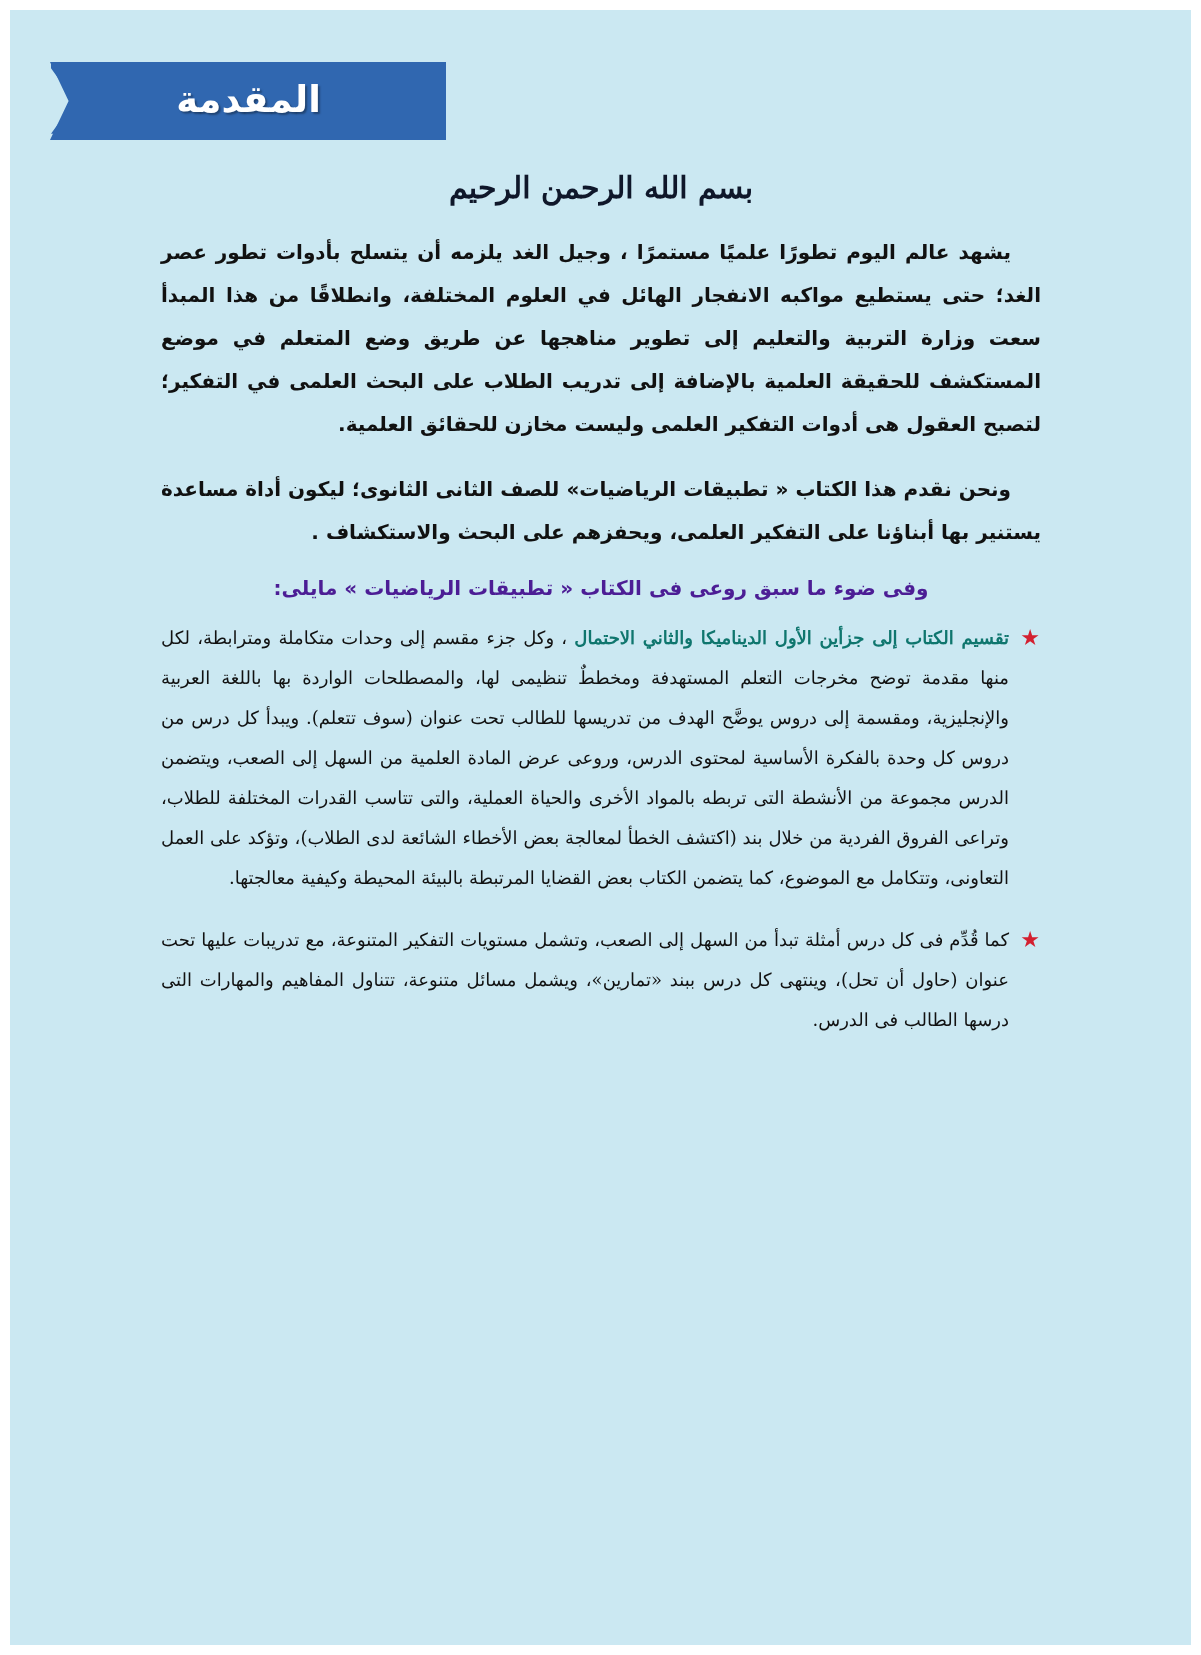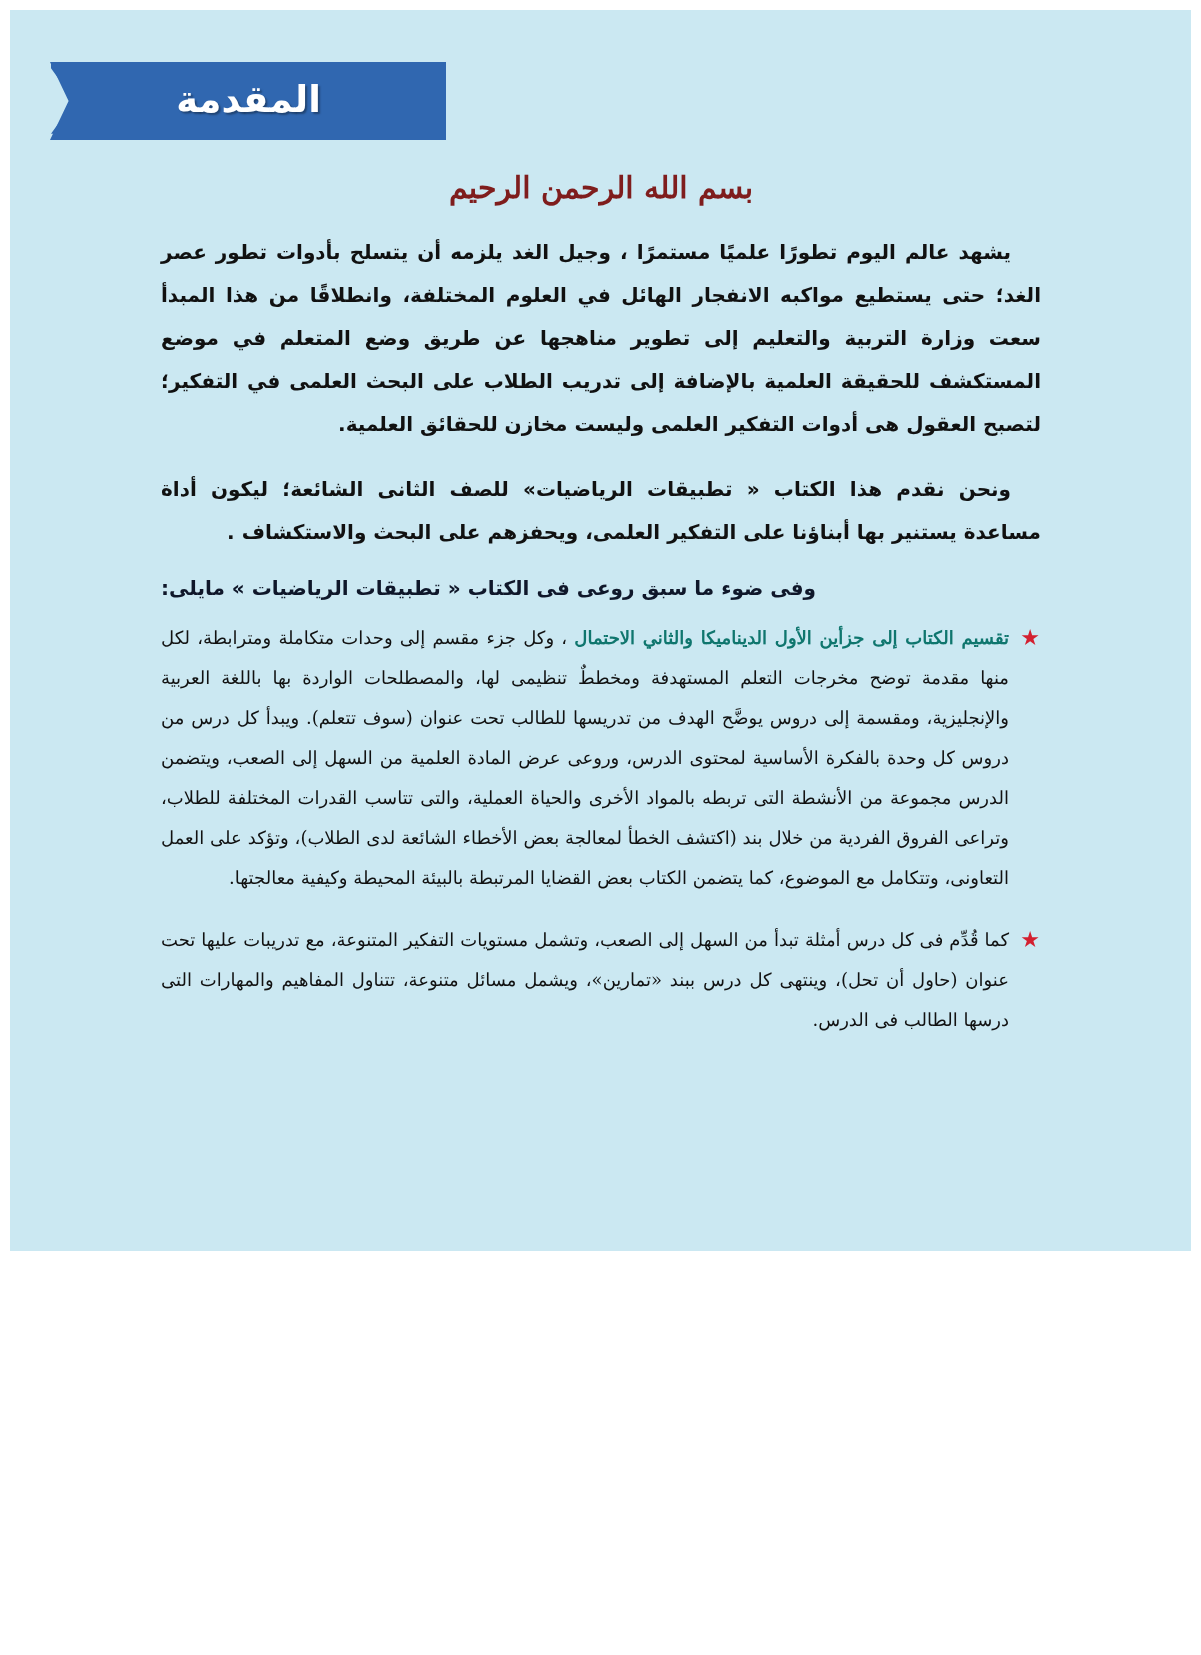--- a/index.html
+++ b/index.html
@@ -17,21 +17,21 @@
     height: 1655px;
     margin: 0 auto;
     background: #ffffff;
     overflow: hidden;
   }
   .page-surface {
     position: absolute;
     left: 10px;
     top: 10px;
     width: 1181px;
-    height: 1241px;
+    height: 1635px;
     background: #cbe8f2;
     box-sizing: border-box;
   }
   
   .ribbon-wrap {
     position: absolute;
     right: 745px;
     top: 52px;
     width: 395px;
     height: 78px;
@@ -72,44 +72,44 @@
   .content {
     position: absolute;
     right: 150px;
     top: 160px;
     width: 880px;
     text-align: justify;
     direction: rtl;
   }
   .basmala {
     text-align: center;
-    color: #7f1d1d;
+    color: #0f172a;
     font-family: "DejaVu Serif", serif;
     font-weight: bold;
     font-size: 30px;
     margin: 0 0 26px 0;
     letter-spacing: 0.5px;
   }
   p.body-par {
     margin: 0 0 22px 0;
     color: #111111;
     font-family: "DejaVu Sans", sans-serif;
     font-weight: bold;
     font-size: 20px;
     line-height: 43px;
     text-align: justify;
     text-indent: 30px;
   }
   .red-heading {
     margin: 10px 0 18px 0;
-    color: #0f172a;
+    color: #4c1d95;
     font-family: "DejaVu Sans", sans-serif;
     font-weight: bold;
     font-size: 20px;
-    text-align: left;
+    text-align: center;
     letter-spacing: 0.2px;
   }
   
   .bullet-row {
     display: flex;
     flex-direction: row;
     align-items: flex-start;
     margin: 0 0 22px 0;
     gap: 10px;
   }
@@ -161,21 +161,21 @@
       <div class="ribbon-notch"></div>
       <div class="ribbon-title">المقدمة</div>
     </div>
 
     <div class="content">
 
       <div class="basmala">بسم الله الرحمن الرحيم</div>
 
       <p class="body-par">يشهد عالم اليوم تطورًا علميًا مستمرًا ، وجيل الغد يلزمه أن يتسلح بأدوات تطور عصر الغد؛ حتى يستطيع مواكبه الانفجار الهائل في العلوم المختلفة، وانطلاقًا من هذا المبدأ سعت وزارة التربية والتعليم إلى تطوير مناهجها عن طريق وضع المتعلم في موضع المستكشف للحقيقة العلمية بالإضافة إلى تدريب الطلاب على البحث العلمى في التفكير؛ لتصبح العقول هى أدوات التفكير العلمى وليست مخازن للحقائق العلمية.</p>
 
-      <p class="body-par">ونحن نقدم هذا الكتاب « تطبيقات الرياضيات» للصف الثانى الشائعة؛ ليكون أداة مساعدة يستنير بها أبناؤنا على التفكير العلمى، ويحفزهم على البحث والاستكشاف .</p>
+      <p class="body-par">ونحن نقدم هذا الكتاب « تطبيقات الرياضيات» للصف الثانى الثانوى؛ ليكون أداة مساعدة يستنير بها أبناؤنا على التفكير العلمى، ويحفزهم على البحث والاستكشاف .</p>
 
       <div class="red-heading">وفى ضوء ما سبق روعى فى الكتاب « تطبيقات الرياضيات » مايلى:</div>
 
       <div class="bullet-row">
         <span class="bullet-star">★</span>
         <span class="bullet-text"><span class="hl-magenta">تقسيم الكتاب إلى جزأين الأول الديناميكا والثاني الاحتمال</span><span> ، وكل جزء مقسم إلى وحدات متكاملة ومترابطة، لكل منها مقدمة توضح مخرجات التعلم المستهدفة ومخططٌ تنظيمى لها، والمصطلحات الواردة بها باللغة العربية والإنجليزية، ومقسمة إلى دروس يوضَّح الهدف من تدريسها للطالب تحت عنوان (سوف تتعلم). ويبدأ كل درس من دروس كل وحدة بالفكرة الأساسية لمحتوى الدرس، وروعى عرض المادة العلمية من السهل إلى الصعب، ويتضمن الدرس مجموعة من الأنشطة التى تربطه بالمواد الأخرى والحياة العملية، والتى تتاسب القدرات المختلفة للطلاب، وتراعى الفروق الفردية من خلال بند (اكتشف الخطأ لمعالجة بعض الأخطاء الشائعة لدى الطلاب)، وتؤكد على العمل التعاونى، وتتكامل مع الموضوع، كما يتضمن الكتاب بعض القضايا المرتبطة بالبيئة المحيطة وكيفية معالجتها.</span></span>
       </div>
 
       <div class="bullet-row">
         <span class="bullet-star">★</span>

